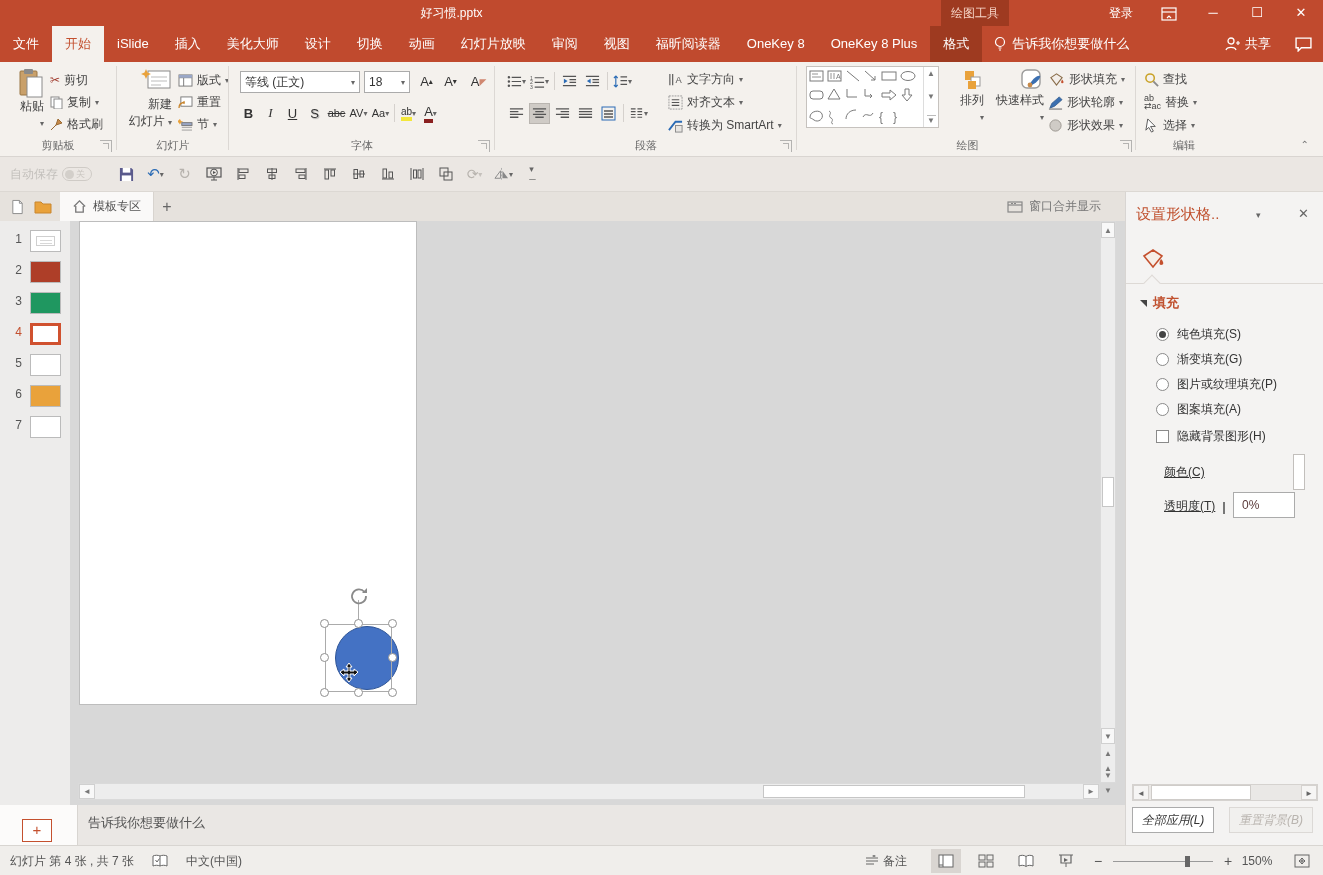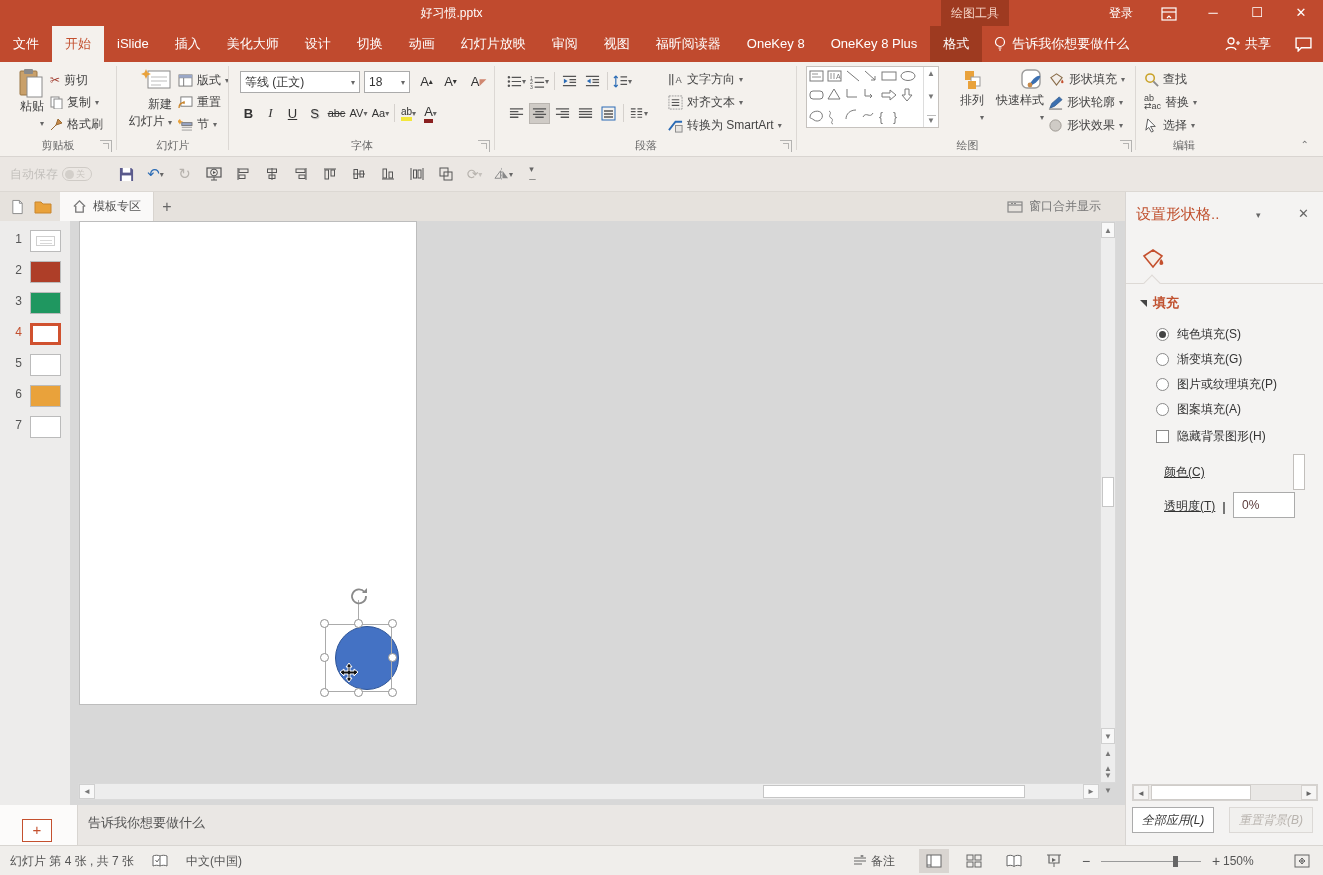--- a/index.html
+++ b/index.html
@@ -118,21 +118,21 @@
 
   
   .statusbar { position:absolute; left:0; top:845px; width:1323px; height:30px; background:#F0EEEB; border-top:1px solid #D8D5D1; font-size:12px; color:#555; }
   .sb-left { position:absolute; left:10px; top:0; height:30px; display:flex; align-items:center; gap:18px; }
   .sb-right { position:absolute; right:6px; top:0; height:30px; display:flex; align-items:center; }
   .sb-view { width:30px; height:24px; display:flex; align-items:center; justify-content:center; }
   .sb-view.pressed { background:#D9D5D1; }
   .zoom-track { width:100px; height:1px; background:#9a9a9a; position:relative; margin:0 8px; }
   .zoom-knob { position:absolute; left:72px; top:-5px; width:5px; height:11px; background:#666; }
   .zoom-sign { font-size:14px; color:#555; width:14px; text-align:center; }
-  .zoom-pct { width:44px; text-align:left; margin-right:20px; }
+  .zoom-pct { width:44px; text-align:center; margin-right:8px; }
   svg { display:block; }
 </style>
 </head>
 <body>
 
 <svg width="0" height="0" style="position:absolute">
   <defs>
     <symbol id="s-bars-l" viewBox="0 0 16 16">
         <path d="M1 3h14M1 6h9M1 9h14M1 12h9" stroke="#555" stroke-width="1.4"></path>
       </symbol>

